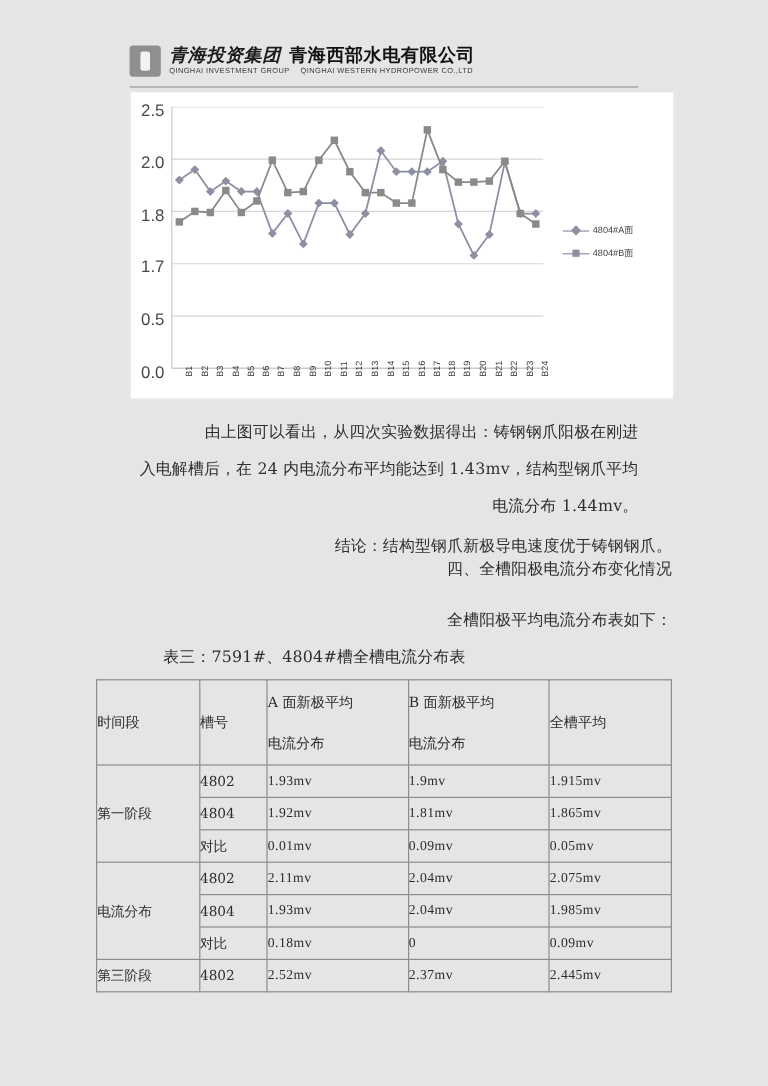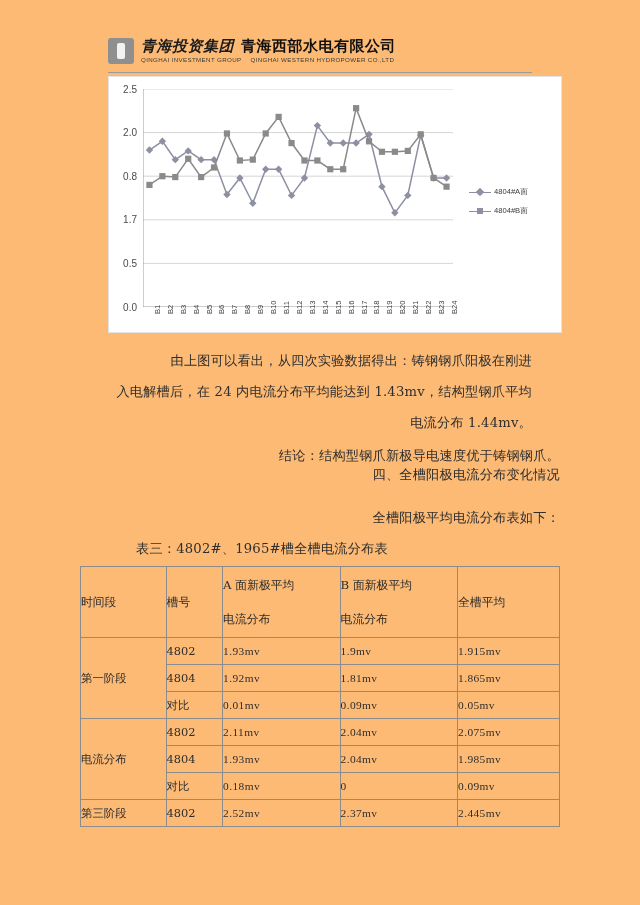--- a/index.html
+++ b/index.html
@@ -12,21 +12,21 @@
     height: 905px;
     position: relative;
     font-family: "Liberation Serif", "DejaVu Serif", serif;
     color: #2b2b2b;
     overflow: hidden;
   }
 
   .page {
     position: absolute;
     inset: 0;
-    background: #fdba74;
+    background: #e5e5e5;
   }
 
   
   .letterhead {
     position: absolute;
     left: 108px;
     top: 32px;
     width: 424px;
     height: 38px;
     display: flex;
@@ -113,21 +113,21 @@
     position: absolute;
     left: 34px;
     top: 12px;
     width: 310px;
     height: 218px;
   }
   .chart-svg { display: block; }
   .ytick {
     position: absolute;
     font-family: "Liberation Sans", sans-serif;
-    font-size: 10px;
+    font-size: 14px;
     color: #4a4a4a;
     text-align: right;
     width: 26px;
   }
   .xtick {
     position: absolute;
     font-family: "Liberation Sans", sans-serif;
     font-size: 7.6px;
     color: #3d3d3d;
     transform: rotate(-90deg);
@@ -333,21 +333,21 @@
           <rect x="261.6916666666666" y="58.812000000000005" width="6.2" height="6.2" fill="#8a8a8a"></rect>
           <rect x="274.6083333333333" y="42.24399999999999" width="6.2" height="6.2" fill="#8a8a8a"></rect>
           <rect x="287.525" y="85.84400000000002" width="6.2" height="6.2" fill="#8a8a8a"></rect>
           <rect x="300.4416666666666" y="94.56400000000002" width="6.2" height="6.2" fill="#8a8a8a"></rect>
         </svg>
     </div>
     <div id="ylabels">
         <div class="ytick" style="left: 2px; top: 224.5px;">0.0</div>
         <div class="ytick" style="left: 2px; top: 180.9px;">0.5</div>
         <div class="ytick" style="left: 2px; top: 137.3px;">1.7</div>
-        <div class="ytick" style="left: 2px; top: 93.7px;">0.8</div>
+        <div class="ytick" style="left: 2px; top: 93.7px;">1.8</div>
         <div class="ytick" style="left: 2px; top: 50.1px;">2.0</div>
         <div class="ytick" style="left: 2px; top: 6.5px;">2.5</div>
       </div>
     <div id="xlabels">
         <div class="xtick" style="left: 43.8583px; top: 237px;">B1</div>
         <div class="xtick" style="left: 56.775px; top: 237px;">B2</div>
         <div class="xtick" style="left: 69.6917px; top: 237px;">B3</div>
         <div class="xtick" style="left: 82.6083px; top: 237px;">B4</div>
         <div class="xtick" style="left: 95.525px; top: 237px;">B5</div>
         <div class="xtick" style="left: 108.442px; top: 237px;">B6</div>
@@ -391,21 +391,21 @@
     <div>入电解槽后，在 24 内电流分布平均能达到 1.43mv，结构型钢爪平均</div>
     <div>电流分布 1.44mv。</div>
   </div>
 
   <div class="body-text p2 indent">结论：结构型钢爪新极导电速度优于铸钢钢爪。</div>
 
   <div class="body-text p3 indent">四、全槽阳极电流分布变化情况</div>
 
   <div class="body-text p4 indent">全槽阳极平均电流分布表如下：</div>
 
-  <div class="body-text p5">表三：4802#、1965#槽全槽电流分布表</div>
+  <div class="body-text p5">表三：7591#、4804#槽全槽电流分布表</div>
 
   <div class="tbl-wrap">
     <table class="dist">
       <tbody id="tbl-body">
           <tr>
             <td class="hd c-period">时间段</td>
             <td class="hd c-cell">槽号</td>
             <td class="hd c-a">
               <div class="hd-two">
                 <div>A 面新极平均</div>

